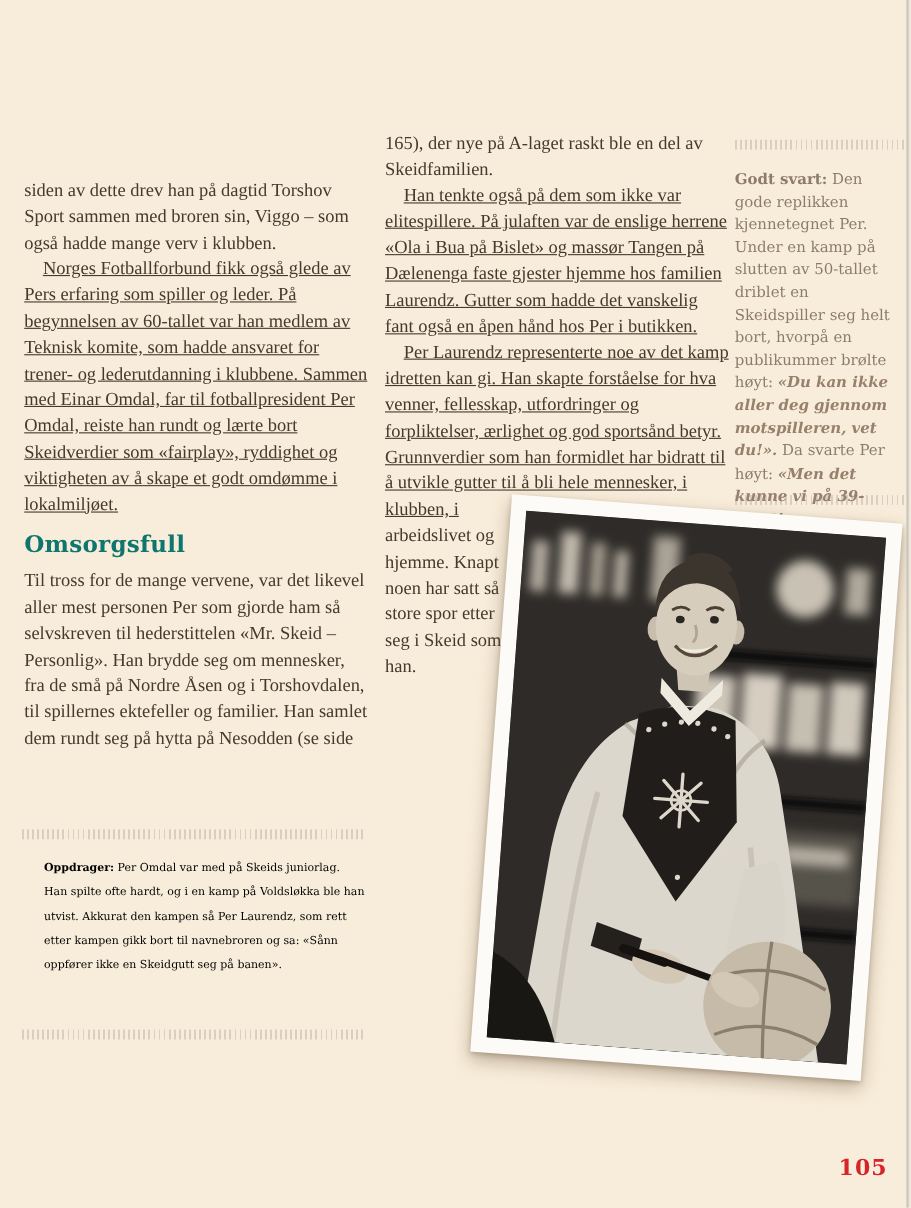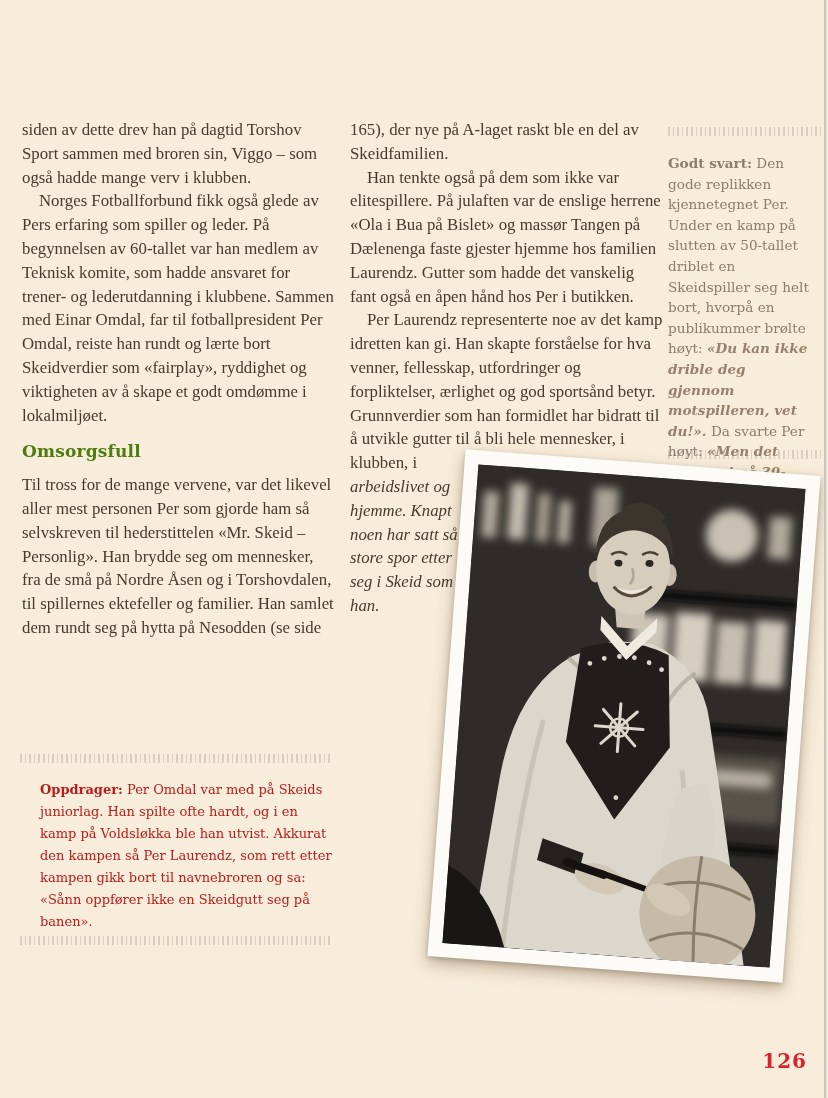--- a/index.html
+++ b/index.html
@@ -7,29 +7,29 @@
     width:828px;height:1098px;position:relative;overflow:hidden;
     background:#f8edda;
     font-family:"Liberation Serif", serif;
   }
   
   .page-edge{position:absolute;top:0;right:2px;width:2px;height:1098px;background:#c8c5c0;}
   .page-edge-light{position:absolute;top:0;right:0;width:2px;height:1098px;background:#ece6da;}
 
   
   .col{position:absolute;top:118px;color:#463a2d;font-size:16.8px;line-height:23.8px;text-align:left;}
-  .col-left{left:22px;width:312px;}
+  .col-left{left:22px;width:312px;margin-top:43px;}
   .col-right{left:350px;width:313px;}
   .col p{margin:0;}
-  .col p.indent{text-indent:17px;}
-  .tail{width:120px;margin:0;font-style:italic;}
+  .col p.indent{text-indent:17px;text-decoration:underline;}
+  .tail{width:120px;margin:0;}
 
   .section-heading{
-    font-family:"DejaVu Serif", serif;font-weight:bold;font-size:17px;
-    color:#4d7c0f;margin:13px 0 9px 0;letter-spacing:.2px;
+    font-family:"DejaVu Serif", serif;font-weight:bold;font-size:21px;
+    color:#0f766e;margin:13px 0 9px 0;letter-spacing:.2px;
   }
 
   
   .ticks{
     position:absolute;height:9px;
     background:repeating-linear-gradient(90deg,#d9cec0 0 1.6px,transparent 1.6px 4.6px);
   }
   .ticks-sidebar-top{left:668px;top:127px;width:158px;}
   .ticks-sidebar-bottom{left:668px;top:450px;width:158px;}
   .ticks-callout-top{left:20px;top:754px;width:310px;}
@@ -40,22 +40,22 @@
     position:absolute;left:668px;top:153px;width:144px;
     font-family:"DejaVu Serif", serif;font-size:13.6px;line-height:20.6px;
     color:#8d7c6b;
   }
   .sidebar .lbl{font-weight:bold;}
   .sidebar .quote{font-weight:bold;font-style:italic;color:#97816c;}
 
   
   .callout{
     position:absolute;left:40px;top:779px;width:292px;
-    font-family:"DejaVu Serif", serif;font-size:13px;line-height:22px;
-    color:#b91c1c;
+    font-family:"DejaVu Serif", serif;font-size:10px;line-height:22px;
+    color:#000000;
   }
   .callout .lbl{font-weight:bold;}
 
   
   .photo{
     position:absolute;left:446px;top:462px;width:328px;height:480px;
     background:#fcfbf8;padding:14px;
     transform:rotate(4.3deg);transform-origin:50% 50%;
     box-shadow:0 7px 16px rgba(96,74,50,.38), 0 2px 5px rgba(96,74,50,.28);
   }
@@ -83,21 +83,21 @@
 </div>
 
 <div class="col col-right">
   <p>165), der nye på A-laget raskt ble en del av Skeidfamilien.</p>
   <p class="indent">Han tenkte også på dem som ikke var elitespillere. På julaften var de enslige herrene «Ola i Bua på Bislet» og massør Tangen på Dælenenga faste gjester hjemme hos familien Laurendz. Gutter som hadde det vanskelig fant også en åpen hånd hos Per i butikken.</p>
   <p class="indent">Per Laurendz representerte noe av det kamp idretten kan gi. Han skapte forståelse for hva venner, fellesskap, utfordringer og forpliktelser, ærlighet og god sportsånd betyr. Grunnverdier som han formidlet har bidratt til å utvikle gutter til å bli hele mennesker, i klubben, i</p>
   <p class="tail">arbeidslivet og hjemme. Knapt noen har satt så store spor etter seg i Skeid som han.</p>
 </div>
 
 <div class="sidebar">
-  <span class="lbl">Godt svart:</span><span> Den gode replikken kjennetegnet Per. Under en kamp på slutten av 50-tallet driblet en Skeidspiller seg helt bort, hvorpå en publikummer brølte høyt: </span><span class="quote">«Du kan ikke drible deg gjennom motspilleren, vet du!».</span><span> Da svarte Per høyt: </span><span class="quote">«Men det kunne vi på 39-laget!».</span>
+  <span class="lbl">Godt svart:</span><span> Den gode replikken kjennetegnet Per. Under en kamp på slutten av 50-tallet driblet en Skeidspiller seg helt bort, hvorpå en publikummer brølte høyt: </span><span class="quote">«Du kan ikke aller deg gjennom motspilleren, vet du!».</span><span> Da svarte Per høyt: </span><span class="quote">«Men det kunne vi på 39-laget!».</span>
 </div>
 
 <div class="callout">
   <span class="lbl">Oppdrager:</span><span> Per Omdal var med på Skeids juniorlag. Han spilte ofte hardt, og i en kamp på Voldsløkka ble han utvist. Akkurat den kampen så Per Laurendz, som rett etter kampen gikk bort til navnebroren og sa: «Sånn oppfører ikke en Skeidgutt seg på banen».</span>
 </div>
 
 <div class="photo">
   <svg class="photo-inner" viewBox="0 0 328 480" role="img">
     <defs>
       <filter id="blur6" x="-30%" y="-30%" width="160%" height="160%">
@@ -183,16 +183,16 @@
     <circle cx="252" cy="432" r="58" fill="#c6bba8"></circle>
     <path d="M200 412 Q252 388 304 414" stroke="#8a7e6b" stroke-width="3" fill="none"></path>
     <path d="M252 374 Q247 432 252 490" stroke="#8a7e6b" stroke-width="3" fill="none"></path>
     <path d="M206 462 Q252 440 300 464" stroke="#8a7e6b" stroke-width="3" fill="none"></path>
     <ellipse cx="222" cy="420" rx="24" ry="13" fill="#d3c8b6" transform="rotate(24 222 420)"></ellipse>
 
     <path d="M0 480 L0 402 Q42 420 62 480 Z" fill="#191714"></path>
   </svg>
 </div>
 
-<div class="page-number">126</div>
+<div class="page-number">105</div>
 
 <div class="page-edge-light"></div>
 <div class="page-edge"></div>
 
 </body></html>

